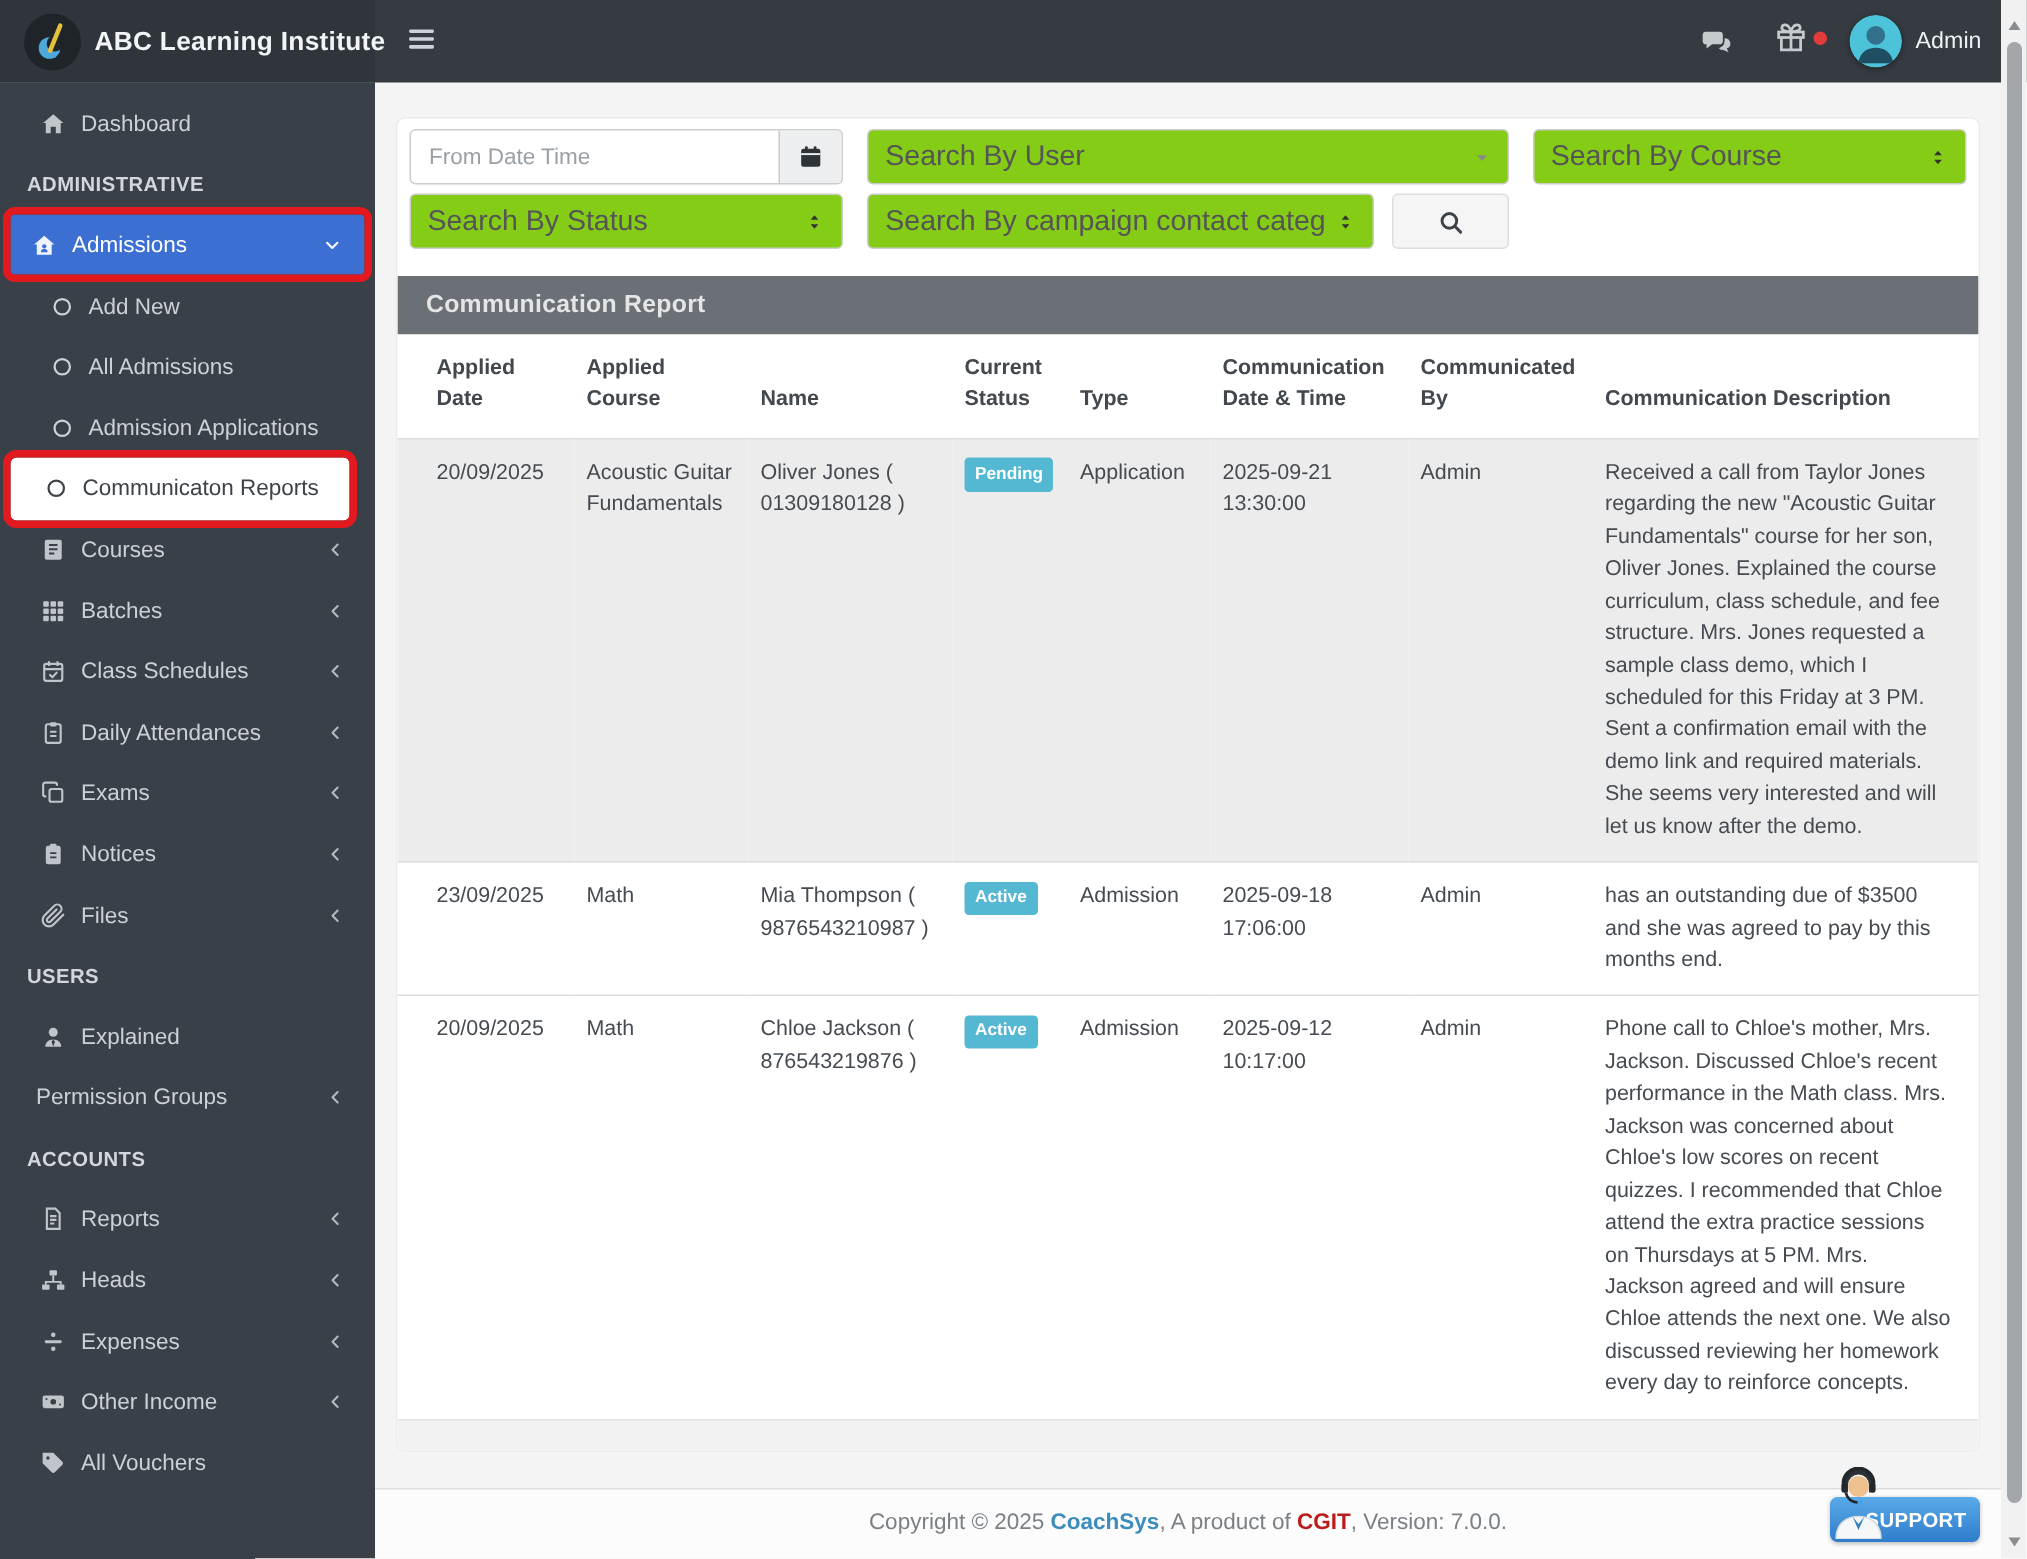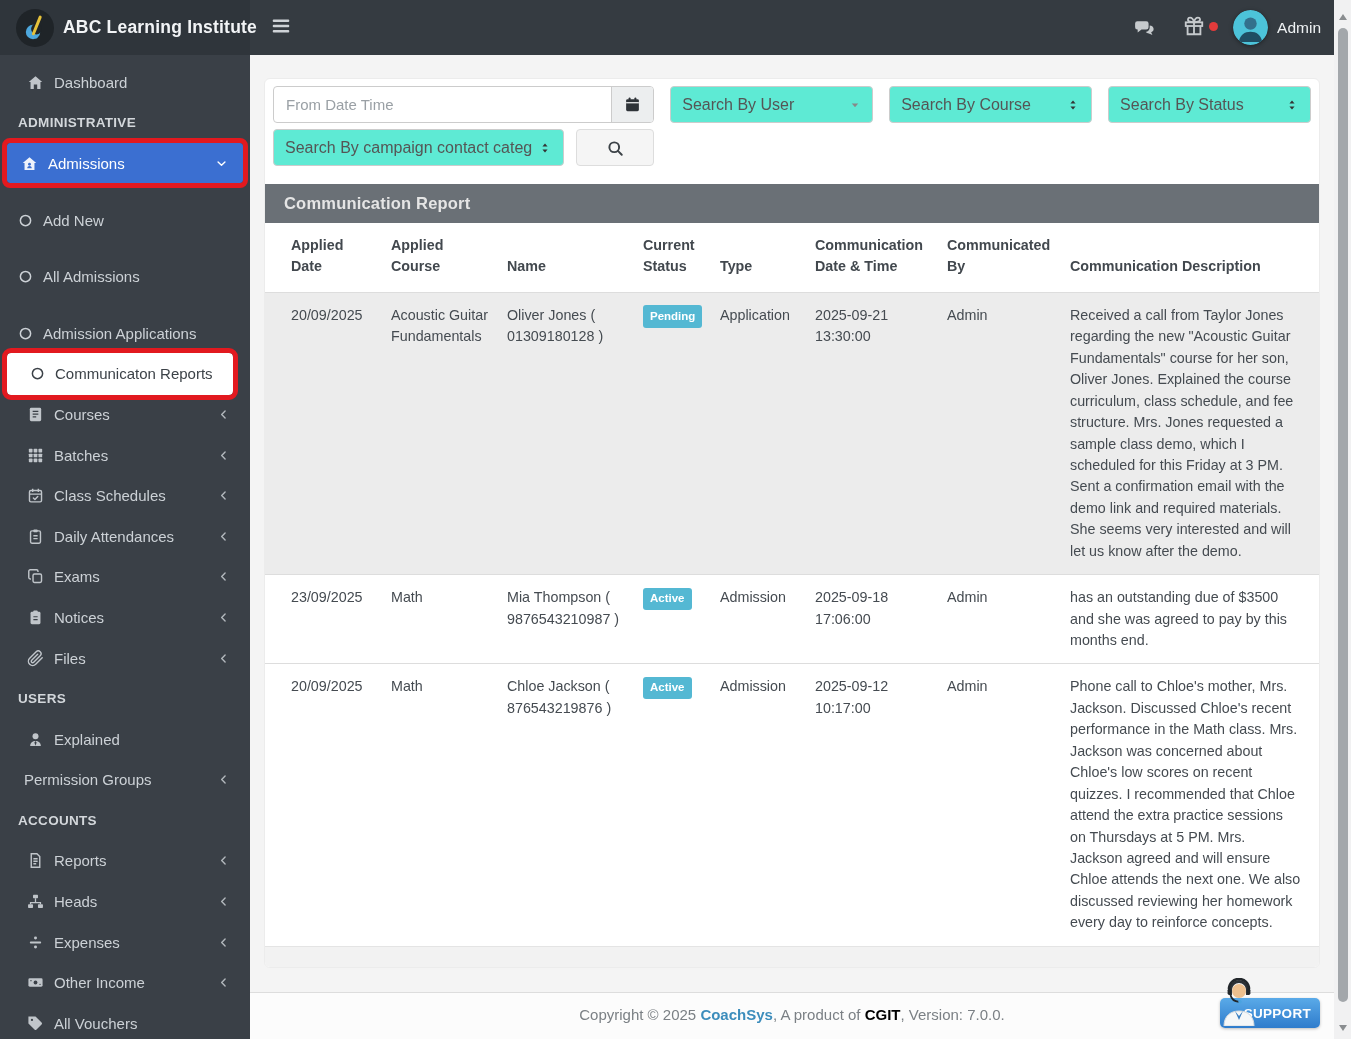--- a/index.html
+++ b/index.html
@@ -15,45 +15,45 @@
   .nav-ic{width:22px;height:22px;color:#c6cacd;cursor:pointer;position:relative;}
   .gift-wrap{position:relative;cursor:pointer;}
   .dot{position:absolute;right:-13px;top:7px;width:9px;height:9px;border-radius:50%;background:#e23b3b;}
   .user-chip{display:flex;align-items:center;gap:9px;cursor:pointer;}
   .avatar{width:35px;height:35px;border-radius:50%;box-shadow:0 1px 4px rgba(0,0,0,.4);}
   .user-name{color:#eef1f3;font-size:15.5px;}
   
   .sidebar{position:absolute;top:55px;left:0;width:250px;bottom:0;background:#3a4047;padding-top:7px;z-index:4;}
   .s-row{position:relative;height:40.6px;display:flex;align-items:center;color:#ccd1d6;font-size:15px;}
   .s-link{padding-left:27px;cursor:pointer;}
-  .s-sub{padding-left:18px;cursor:pointer;margin-top:16px;}
+  .s-sub{padding-left:34px;cursor:pointer;}
   .s-noicon{padding-left:24px;cursor:pointer;}
   .s-sec{padding-left:18px;font-size:13.5px;font-weight:700;color:#d3d7db;letter-spacing:.3px;cursor:default;}
   .s-row .ic{width:17px;height:17px;margin-right:10px;flex:0 0 auto;opacity:.92;}
   .s-row .cic{width:15px;height:15px;margin-right:10px;flex:0 0 auto;}
   .chev{position:absolute;right:21px;width:11px;height:11px;color:#b4b9be;}
   .s-pillrow{height:40.6px;display:flex;align-items:center;}
   .s-active{position:relative;display:flex;align-items:center;margin-left:7px;width:222px;height:40px;
             background:#3b6fd1;border-radius:3px;color:#fff;padding-left:14px;cursor:pointer;
             outline:5px solid #e2191f;}
   .s-active .chev{right:16px;color:#fff;}
   .s-hl{position:relative;display:flex;align-items:center;margin-left:7px;width:226px;height:42px;
         background:#ffffff;border-radius:4px;color:#3c4248;padding-left:23px;cursor:pointer;
         outline:5px solid #e2191f;box-sizing:border-box;}
   
   .main{position:absolute;left:250px;top:55px;right:17px;bottom:0;background:#f4f4f4;padding:23px 14px 0 14px;box-sizing:border-box;}
   .card{background:#fff;border:1px solid #ececec;border-radius:6px;overflow:hidden;}
-  .filters{padding:7px 8px 9px;display:grid;grid-template-columns:1fr 1fr 1fr 1fr;gap:6px 16px;}
+  .filters{padding:7px 8px 9px;display:grid;grid-template-columns:1fr 1fr 1fr;gap:6px 16px;}
   .igroup{display:flex;height:37px;border:1px solid #ccc;border-radius:4px;background:#fff;overflow:hidden;box-sizing:border-box;}
   .igroup input{flex:1;border:none;outline:none;padding:0 12px;font-size:15px;color:#555;font-family:inherit;background:transparent;}
   .igroup input::placeholder{color:#9aa0a5;}
   .addon{width:41px;background:#eceeef;border-left:1px solid #ccc;display:flex;align-items:center;justify-content:center;cursor:pointer;}
   .addon svg{width:17px;height:17px;color:#2e3338;}
   .selbox{display:flex;align-items:center;justify-content:space-between;height:37px;border:1px solid #ccc;border-radius:4px;
-          padding:0 11px;font-size:16px;color:#555;background:#5eead4;cursor:pointer;box-sizing:border-box;overflow:hidden;white-space:nowrap;text-align:center;}
+          padding:0 11px;font-size:19px;color:#555;background:#84cc16;cursor:pointer;box-sizing:border-box;overflow:hidden;white-space:nowrap;text-align:center;}
   .selbox .updown{width:14px;height:14px;color:#333;flex:0 0 auto;margin-left:6px;}
   .selbox .caret{width:12px;height:12px;color:#888;flex:0 0 auto;}
   .col3{display:flex;gap:12px;}
   .col3 .selbox{flex:1;min-width:0;}
   .search-btn{width:78px;height:37px;border:1px solid #ddd;background:#f5f5f5;border-radius:4px;cursor:pointer;
               display:flex;align-items:center;justify-content:center;flex:0 0 auto;}
   .search-btn svg{width:18px;height:18px;color:#3c4247;}
   
   .panel-head{margin-top:9px;background:#6a7076;color:#e5e5e5;font-size:16.5px;font-weight:600;padding:10px 19px;letter-spacing:.2px;}
   table{width:100%;border-collapse:collapse;background:#fff;table-layout:fixed;}
@@ -61,21 +61,21 @@
   td{vertical-align:top;padding:12px 8px;font-size:14.3px;color:#454b51;line-height:1.5;border-top:1px solid #ddd;word-wrap:break-word;}
   th:first-child,td:first-child{padding-left:26px;}
   th:last-child,td:last-child{padding-right:18px;}
   tr.r0 td{background:#ececec;}
   .badge{display:inline-block;background:#54b8d3;color:#fff;font-size:11.5px;font-weight:700;padding:2.5px 7px;border-radius:3px;}
   .panel-foot{height:20px;background:#f2f2f2;border-top:1px solid #e4e4e4;}
   
   .page-footer{position:absolute;left:250px;right:17px;bottom:0;height:33px;border-top:1px solid #ddd;background:#fcfcfc;
                text-align:center;font-size:15px;color:#7b8085;padding-top:13px;z-index:2;}
   .f-brand{color:#3c8dbc;font-weight:700;}
-  .f-org{color:#000000;font-weight:700;}
+  .f-org{color:#b91c1c;font-weight:700;}
   
   .support{position:absolute;right:31px;top:998px;width:100px;height:30px;border-radius:5px;cursor:pointer;z-index:6;
            background:linear-gradient(#5aaae8,#2f7ccc);box-shadow:0 1px 3px rgba(0,0,0,.25);
            display:flex;align-items:center;justify-content:flex-end;padding-right:9px;box-sizing:border-box;}
   .support-label{color:#fff;font-weight:700;font-size:13.5px;letter-spacing:.3px;}
   .support-person{position:absolute;left:2px;top:-20px;width:34px;height:48px;}
   
   .scrollbar{position:absolute;right:0;top:0;width:17px;height:100%;background:#f1f1f2;z-index:10;}
   .sb-up{position:absolute;top:14px;left:4.5px;width:0;height:0;border-left:4px solid transparent;border-right:4px solid transparent;border-bottom:6px solid #8a8d90;}
   .sb-down{position:absolute;bottom:8px;left:4.5px;width:0;height:0;border-left:4px solid transparent;border-right:4px solid transparent;border-top:6px solid #8a8d90;}

